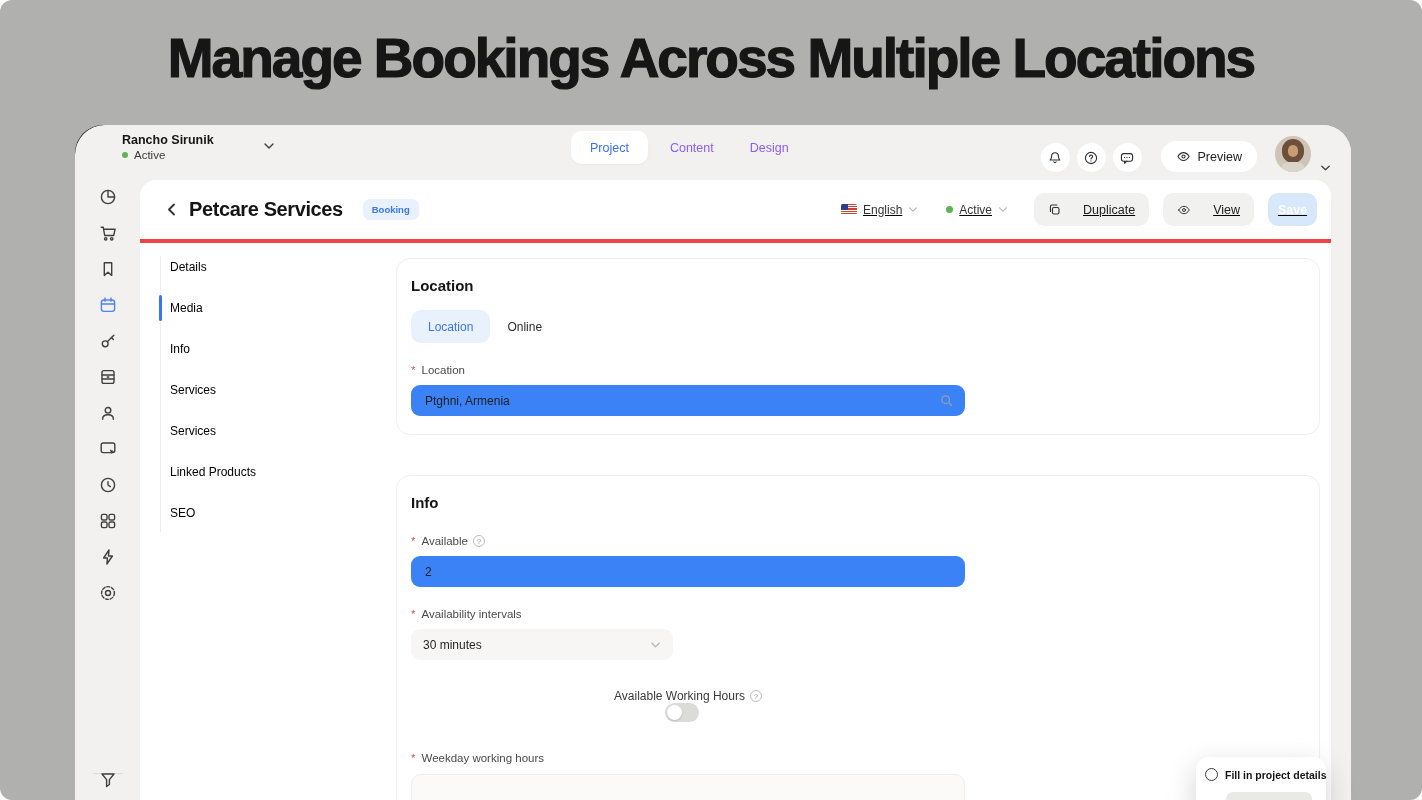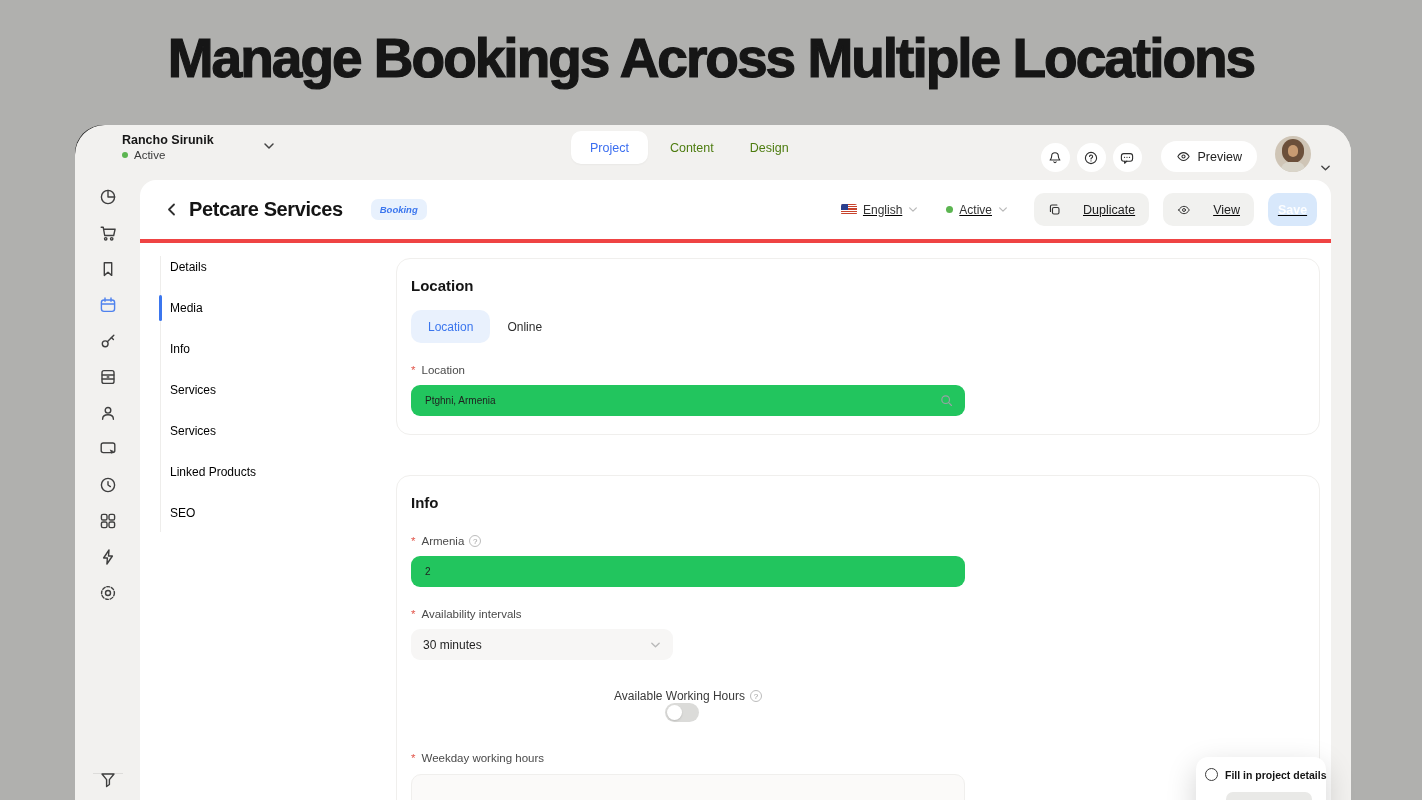--- a/index.html
+++ b/index.html
@@ -1,19 +1,19 @@
 <!DOCTYPE html>
 <html><head>
 <meta charset="utf-8">
 <style>
   * { box-sizing: border-box; margin: 0; padding: 0; }
   html,body { width:1422px; height:800px; }
   body { font-family: "Liberation Sans", sans-serif; }
 
-  .stage { position:relative; width:1422px; height:800px; background:#b0b0ae; overflow:hidden; }
+  .stage { position:relative; width:1422px; height:800px; background:#b0b0ae; overflow:hidden;border-radius:12px; }
 
   .page-heading {
     position:absolute; top:26px; left:0; right:0; text-align:center;
     font-size:55px; font-weight:bold; letter-spacing:-2px; color:#161616;
     -webkit-text-stroke:1.2px #161616;
   }
 
   
   .window { position:absolute; left:75px; top:125px; width:1276px; height:675px;
     background:#f2f1ef; border-radius:28px 28px 0 0; overflow:hidden; }
@@ -22,21 +22,21 @@
   .topbar { position:absolute; left:0; top:0; right:0; height:47px; background:#f2f1ef;
     border-radius:30px 0 0 0; z-index:1; }
   .ws { position:absolute; left:47px; top:8px; }
   .ws-name { font-size:12.5px; font-weight:bold; color:#161616; }
   .ws-status { display:flex; align-items:center; gap:6px; margin-top:2px; }
   .dot { width:6px; height:6px; border-radius:50%; background:#5cb551; }
   .ws-status span { font-size:11.5px; color:#3a3a3a; }
   .ws-chevron { position:absolute; left:188px; top:17px; color:#444; }
 
   .topbar-tabs { position:absolute; left:496px; top:6px; display:flex; align-items:center; gap:8px; }
-  .top-tab { height:33px; display:flex; align-items:center; padding:0 14px; font-size:12.5px; color:#4d7c0f; border-radius:10px; }
+  .top-tab { height:33px; display:flex; align-items:center; padding:0 14px; font-size:12.5px; color:#8b5cf6; border-radius:10px; }
   .top-tab.active { background:#ffffff; color:#3b6ef0; padding:0 19px; box-shadow:0 1px 2px rgba(0,0,0,.04); }
 
   .topbar-right { position:absolute; right:20px; top:0; height:47px; display:flex; align-items:flex-end; }
   .circle-btn { width:29px; height:29px; border-radius:50%; background:#fff; display:flex; align-items:center; justify-content:center; margin-left:7px; }
   .preview-btn { height:31px; border-radius:16px; background:#fff; display:flex; align-items:center; gap:7px; padding:0 15px; margin-left:19px; font-size:12.5px; color:#222; }
   .avatar { width:36px; height:36px; border-radius:50%; background:#cfc5b6; position:relative; overflow:hidden; margin-left:18px; }
   .avatar::before { content:''; position:absolute; top:3px; left:7px; width:22px; height:24px; border-radius:11px; background:#6b4f3a; }
   .avatar::after { content:''; position:absolute; bottom:-6px; left:6px; width:24px; height:16px; border-radius:8px; background:#d9d5ca; }
   .av-face { position:absolute; top:9px; left:13px; width:10px; height:12px; border-radius:5px; background:#c89b72; }
   .user-chevron { margin-left:9px; color:#444; }
@@ -47,21 +47,21 @@
   .ic svg { stroke:#3f3f3f; fill:none; stroke-width:1.4; stroke-linecap:round; stroke-linejoin:round; }
   .ic.active svg { stroke:#4f82ee; }
   .iconbar-divider { position:absolute; bottom:26px; left:18px; width:30px; height:1px; background:#dddcda; }
   .iconbar-funnel { position:absolute; bottom:-6px; }
 
   
   .panel { position:absolute; left:65px; top:55px; right:20px; bottom:-20px; background:#fff; border-radius:16px; }
   .panel-header { height:63px; display:flex; align-items:center; padding:0 14px 0 26px; border-bottom:4px solid #ef4444; }
   .back-btn { display:flex; align-items:center; margin-right:12px; }
   .page-title { font-size:20px; font-weight:bold; color:#141414; letter-spacing:-0.4px; }
-  .booking-badge { margin-left:28px; background:#e8f1fd; color:#3b76ee; font-size:9.5px; font-weight:bold; padding:5px 9px; border-radius:7px;font-style:italic; }
+  .booking-badge { margin-left:20px; background:#e8f1fd; color:#3b76ee; font-size:9.5px; font-weight:bold; padding:5px 9px; border-radius:7px; }
   .header-right { margin-left:auto; display:flex; align-items:center;text-decoration:underline; }
   .lang { display:flex; align-items:center; gap:6px; margin-right:28px; }
   .flag { width:16px; height:11px; border-radius:2px; background:repeating-linear-gradient(180deg,#c8432c 0 1.1px,#fff 1.1px 2.2px); position:relative; overflow:hidden; }
   .flag::after { content:''; position:absolute; left:0; top:0; width:7px; height:6px; background:#2b3f8e; }
   .lang span, .status-sel span { font-size:12px; color:#333; }
   .status-sel { display:flex; align-items:center; gap:6px; margin-right:26px; }
   .status-sel .dot { width:7px; height:7px; }
   .ghost-btn { height:33px; display:flex; align-items:center; gap:22px; padding:0 14px; background:#f1f1ef; border:none; border-radius:10px; font-size:12.5px; color:#222; font-family:inherit; margin-left:14px; }
   .ghost-btn svg { stroke:#333; fill:none; stroke-width:1.4; stroke-linecap:round; stroke-linejoin:round; }
   .save-btn { height:33px; width:49px; margin-left:14px; border:none; border-radius:10px; background:#d8e8fb; color:rgba(255,255,255,.95); font-size:12.5px; font-weight:bold; font-family:inherit; }
@@ -82,21 +82,21 @@
   .card-desc { margin-top:9px; font-size:11.5px; color:#9b9b9b; }
 
   .seg-tabs { margin-top:16px; display:flex; align-items:center; }
   .seg-tab { height:33px; display:flex; align-items:center; padding:0 17px; font-size:12px; color:#2e2e2e; border-radius:10px; }
   .seg-tab.active { background:#e9f1fd; color:#3b76ee; }
 
   .field-label { margin-top:21px; font-size:11.5px; color:#4a4a4a; display:flex; align-items:center; gap:5px; }
   .req { color:#e2574c; margin-right:1px; }
   .help-ic { width:12px; height:12px; border-radius:50%; border:1px solid #bcbcbc; color:#9a9a9a; font-size:8px; display:inline-flex; align-items:center; justify-content:center; }
 
-  .text-input { margin-top:9px; width:554px; height:31px; background:#22c55e; border:none; border-radius:9px; padding:0 14px; font-size:10px; color:#1f1f1f; font-family:inherit; display:flex; align-items:center; position:relative; }
+  .text-input { margin-top:9px; width:554px; height:31px; background:#3b82f6; border:none; border-radius:9px; padding:0 14px; font-size:12px; color:#1f1f1f; font-family:inherit; display:flex; align-items:center; position:relative; }
   input.text-input { outline:none; }
   .input-wrap { position:relative; width:554px; margin-top:9px; }
   .input-wrap .text-input { margin-top:0; width:100%; }
   .input-search { position:absolute; right:11px; top:8px; }
 
   .select { margin-top:9px; width:262px; height:31px; background:#f7f6f5; border-radius:9px; padding:0 12px; font-size:12px; color:#1f1f1f; display:flex; align-items:center; justify-content:space-between; }
 
   .hours-row { margin-top:29px; width:554px; display:flex; align-items:center; justify-content:space-between;flex-direction:column; }
   .hours-label { font-size:12px; color:#3a3a3a; display:flex; align-items:center; gap:5px; }
   .toggle { width:34px; height:19px; border-radius:10px; background:#dbdbd9; position:relative; margin-right:12px; }
@@ -344,21 +344,21 @@
                   <line x1="11.6" y1="11.6" x2="15" y2="15"></line>
                 </svg>
             </div>
           </section>
 
           <section class="card" style="height:340px;">
             <div class="card-heading">Info</div>
 
             <div class="field-label" style="margin-top:24px;">
               <span class="req">*</span>
-              <span>Armenia</span>
+              <span>Available</span>
               <span class="help-ic">?</span>
             </div>
             <input class="text-input" readonly="" value="2" style="">
 
             <div class="field-label">
               <span class="req">*</span>
               <span>Availability intervals</span>
             </div>
             <div class="select">
               <span>30 minutes</span>

